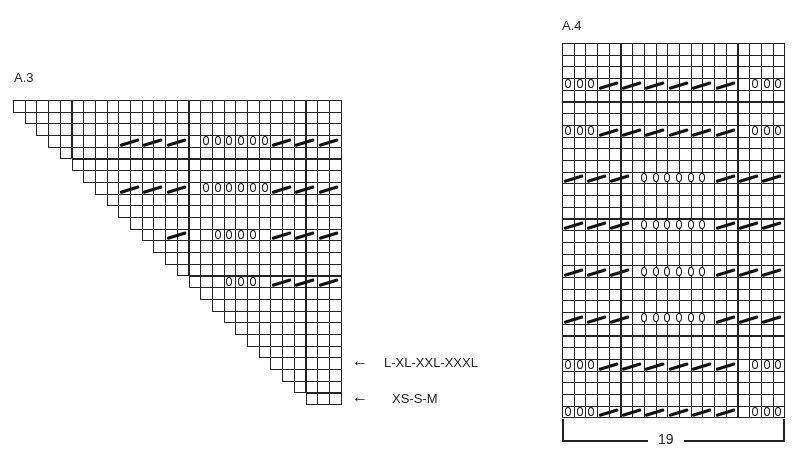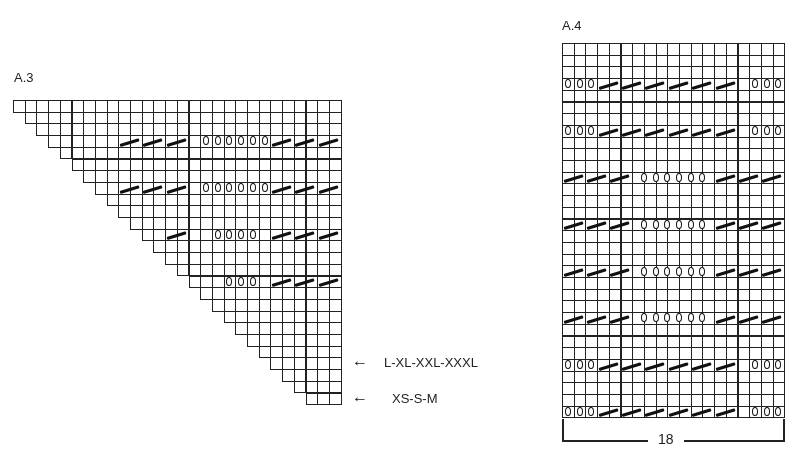--- a/index.html
+++ b/index.html
@@ -25,21 +25,21 @@
       <div class="size-note" style="left: 384px; top: 355.4px;">L-XL-XXL-XXXL</div>
       <div class="arrow" style="left: 352px; top: 388.5px;">←</div>
       <div class="size-note" style="left: 392px; top: 390.5px;">XS-S-M</div>
     </div>
 </div>
 
 <div>
   <div class="chart-label" style="left:562px; top:18px;">A.4</div>
   <div class="grid" id="a4-grid"></div>
   <div class="bracket" style="left:562px; top:419px; width:223px; height:23px;"></div>
-  <div class="bracket-label" style="left:648px; top:431px;">18</div>
+  <div class="bracket-label" style="left:648px; top:431px;">19</div>
 </div>
 
 <div class="cell" style="left: 13px; top: 100px; width: 12.7px; height: 12.7px;"></div>
 <div class="cell" style="left: 24.7px; top: 100px; width: 12.7px; height: 12.7px;"></div>
 <div class="cell" style="left: 36.4px; top: 100px; width: 12.7px; height: 12.7px;"></div>
 <div class="cell" style="left: 48.1px; top: 100px; width: 12.7px; height: 12.7px;"></div>
 <div class="cell" style="left: 59.8px; top: 100px; width: 12.7px; height: 12.7px;"></div>
 <div class="cell" style="left: 71.5px; top: 100px; width: 12.7px; height: 12.7px;"></div>
 <div class="cell" style="left: 83.2px; top: 100px; width: 12.7px; height: 12.7px;"></div>
 <div class="cell" style="left: 94.9px; top: 100px; width: 12.7px; height: 12.7px;"></div>

